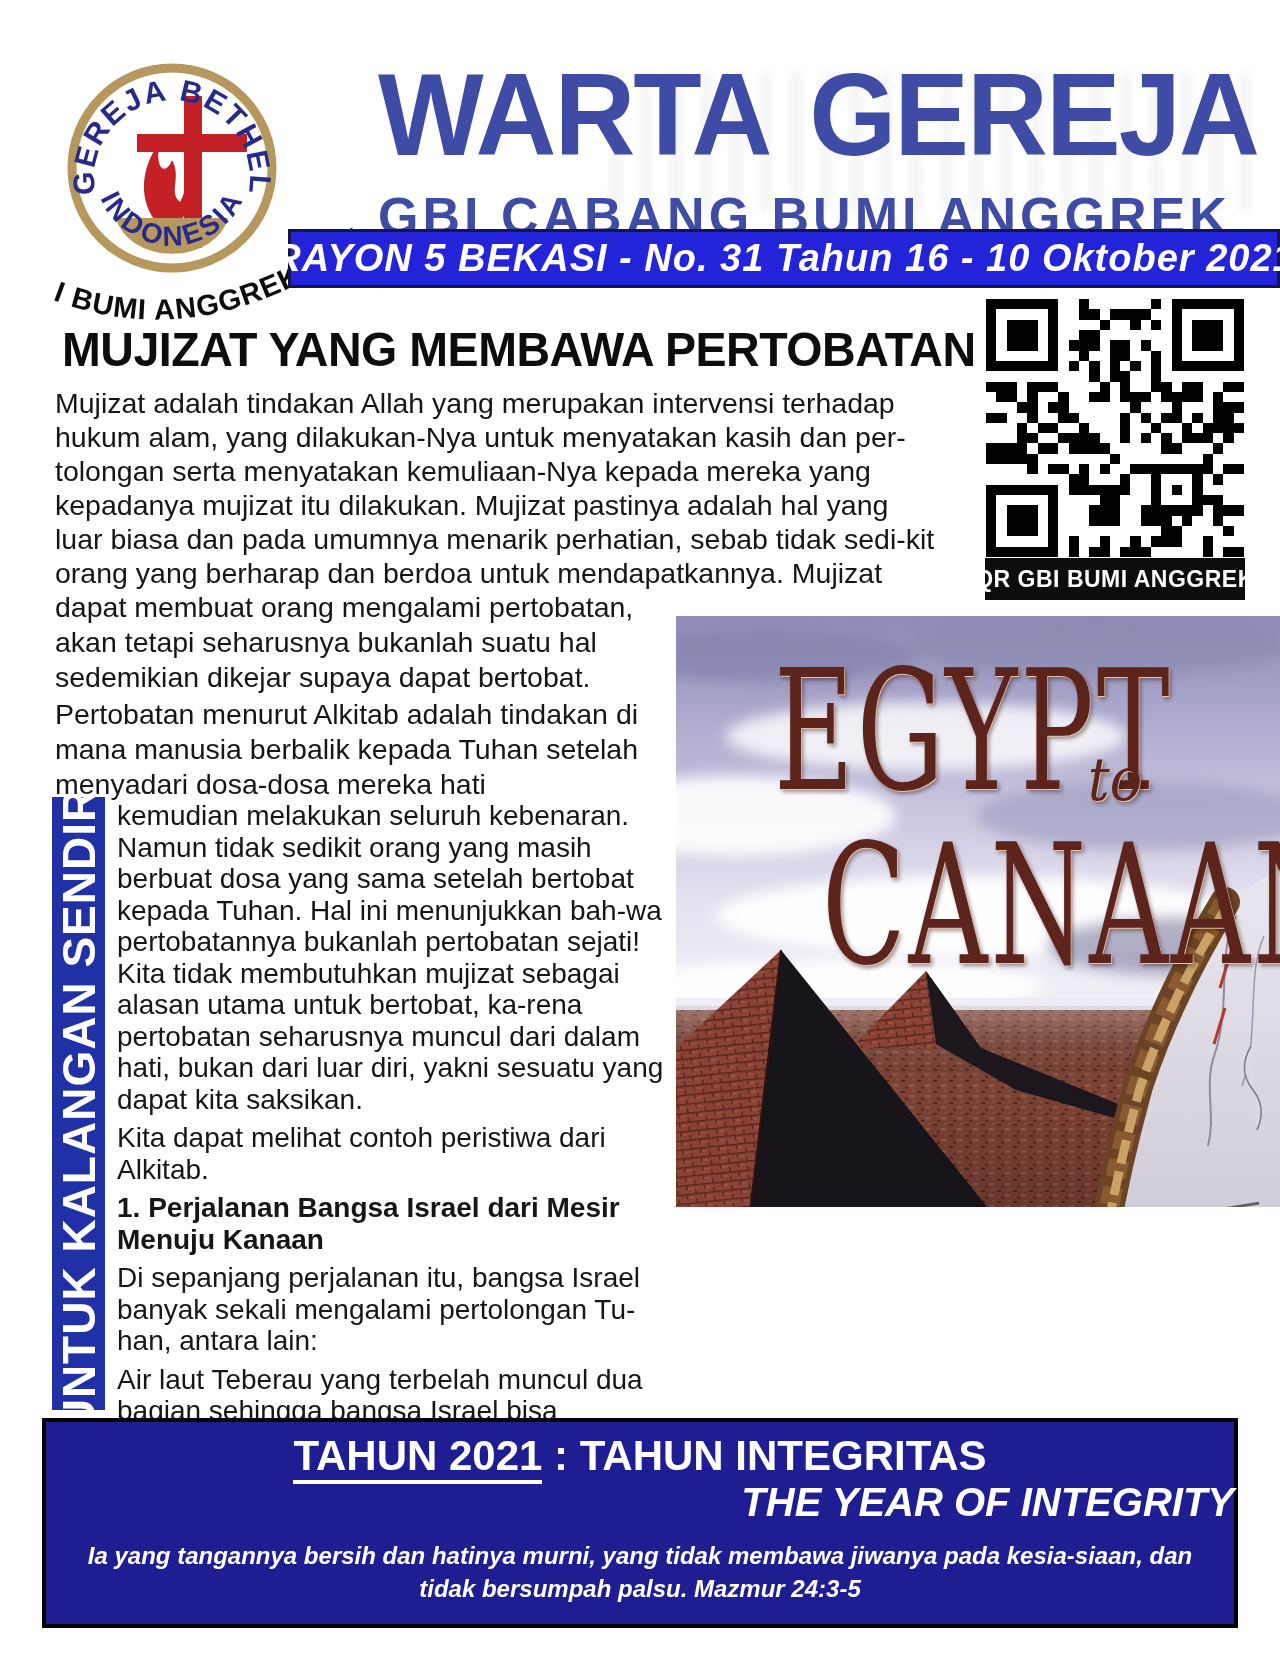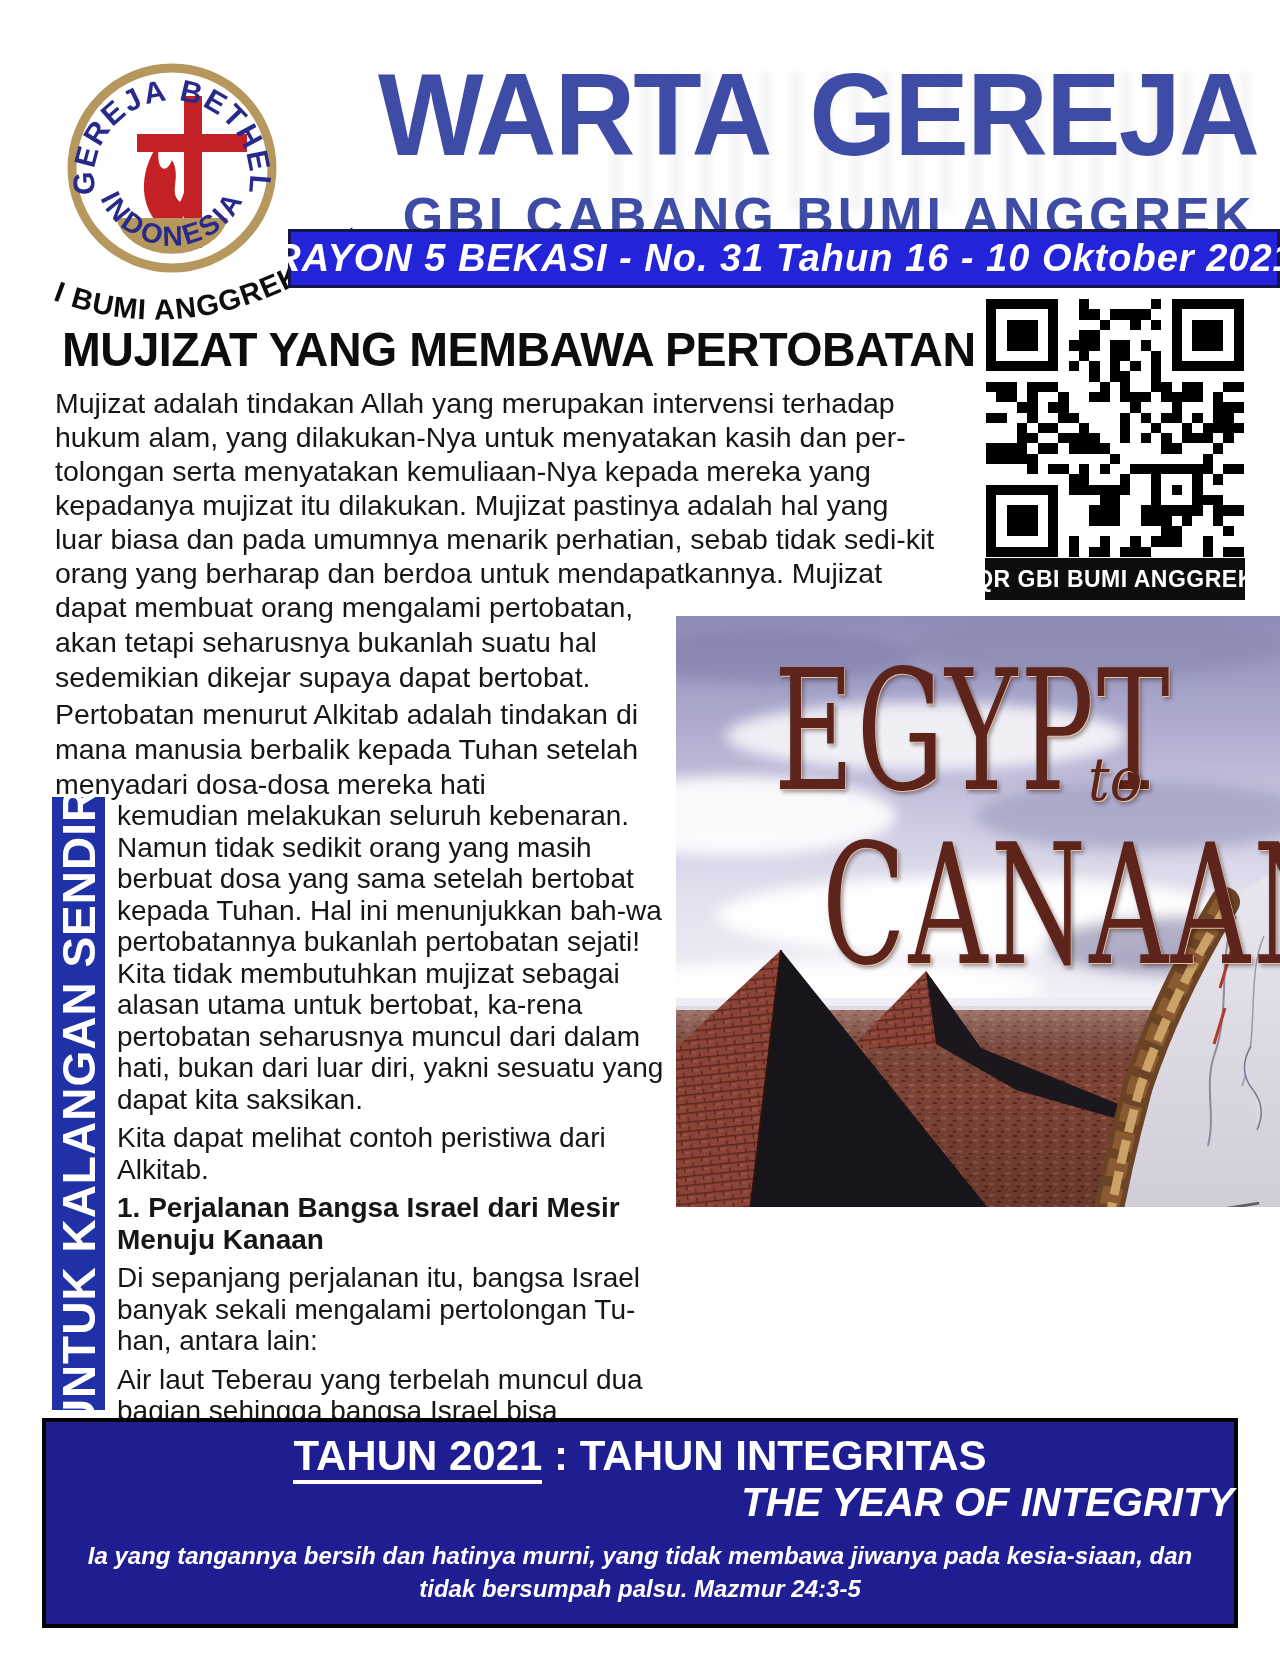--- a/index.html
+++ b/index.html
@@ -16,21 +16,21 @@
     filter:blur(3px); opacity:.7;
   }
   
   .logo-svg { position:absolute; left:38px; top:50px; width:345px; height:300px; }
   .masthead {
     position:absolute; left:378px; top:56px; width:902px;
     font-size:112px; line-height:1.02; font-weight:800; letter-spacing:-2px; word-spacing:14px;
     color:var(--masthead_blue); white-space:nowrap; transform:scaleY(1.04); transform-origin:left top;
   }
   .subtitle {
-    position:absolute; left:378px; top:186px; width:902px; text-align:center;
+    position:absolute; left:378px; top:186px; width:902px; text-align:left;
     font-size:52px; font-weight:700; letter-spacing:4px; color:var(--masthead_blue); white-space:nowrap;
   }
   .edition-banner {
     position:absolute; left:288px; top:229px; width:992px; height:59px;
     background:var(--banner_blue); border:3px solid #15154e;
     color:#fff; font-size:38px; font-weight:700; font-style:italic;
     display:flex; align-items:center; justify-content:center; letter-spacing:1px; white-space:nowrap;
   }
   
   .kicker { position:absolute; left:55px; top:291px; font-size:30px; font-weight:600; letter-spacing:.5px; color:#0d0d0d; }

